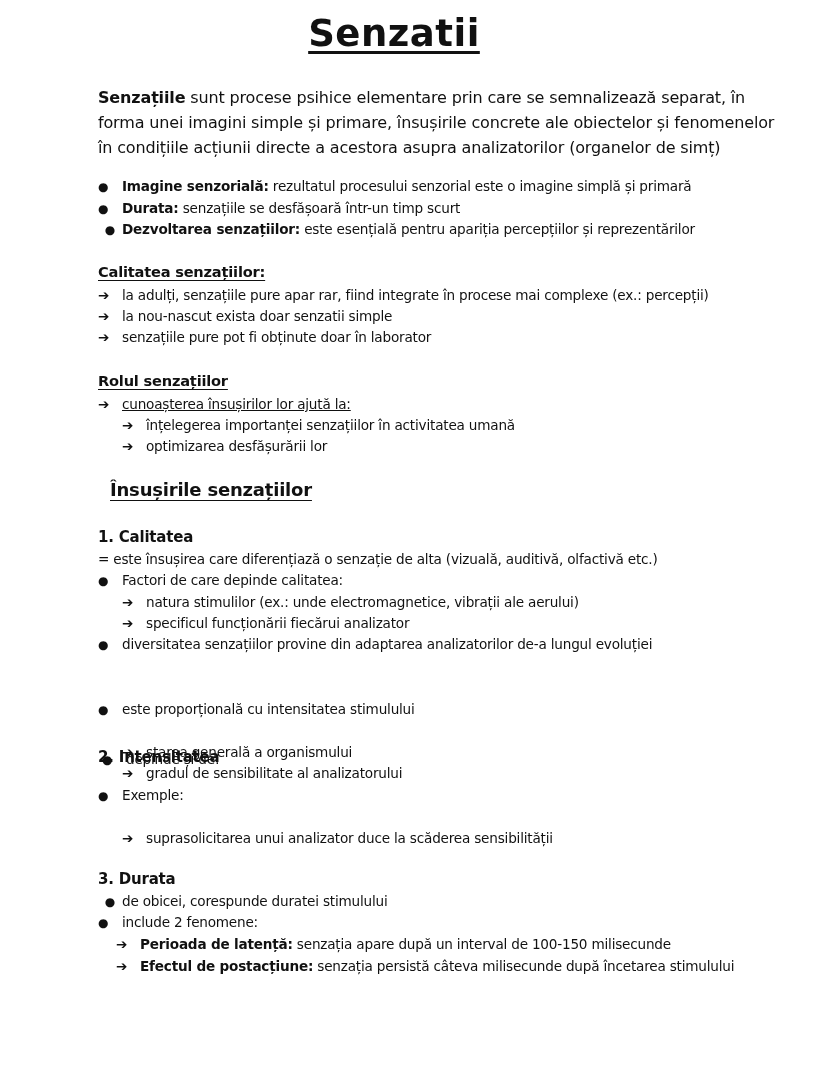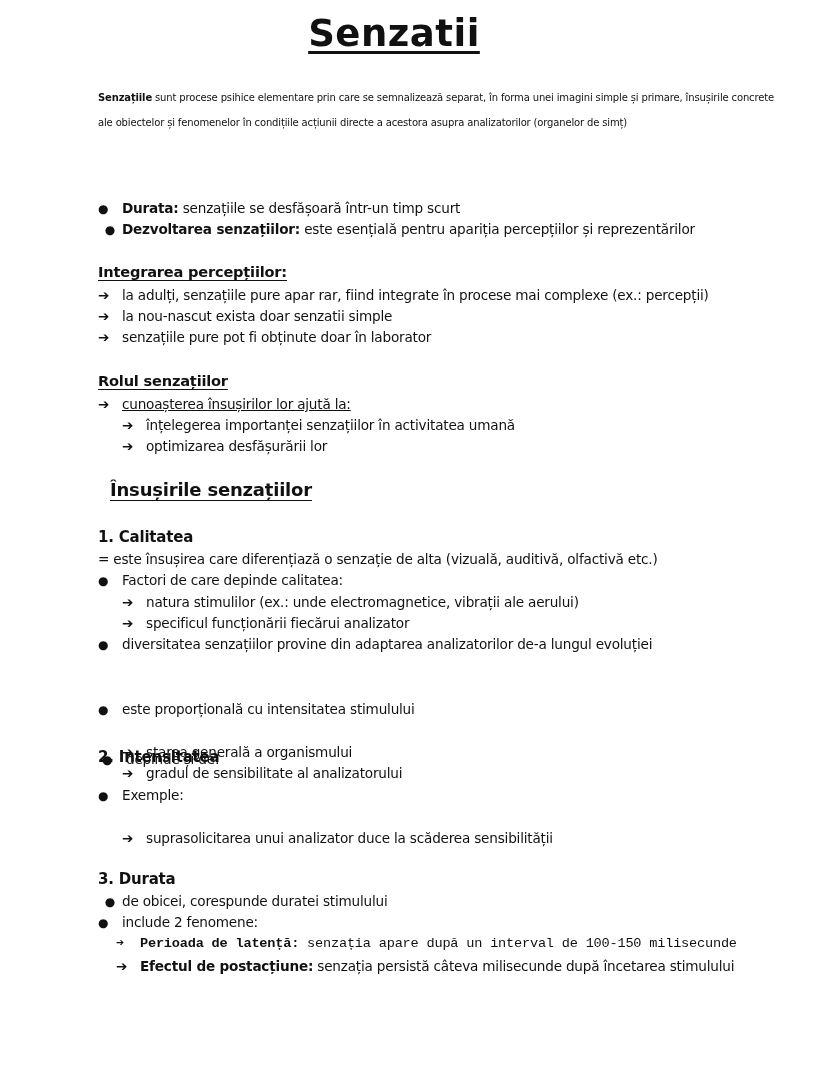--- a/index.html
+++ b/index.html
@@ -8,42 +8,43 @@
       font-family: "DejaVu Sans", sans-serif; color: #111111;
     }
     .page { position: absolute; left: 0; top: 0; width: 828px; height: 1042px; }
     .title {
       position: absolute; top: 12px; left: 0; width: 788px; text-align: center;
       font-size: 37px; font-weight: bold; text-decoration: underline;
       text-decoration-thickness: 3px; text-underline-offset: 5px; letter-spacing: 0.5px;
     }
     .intro {
       position: absolute; left: 98px; top: 85px; width: 690px;
-      font-size: 10px; line-height: 25px; letter-spacing: -0.15px;
+      font-size: 16px; line-height: 25px; letter-spacing: -0.15px;
     }
     .line { position: absolute; white-space: nowrap; font-size: 13.6px; line-height: 20px; letter-spacing: -0.2px; }
     .b { font-weight: bold; }
     .h-sub { font-size: 14.6px; font-weight: bold; text-decoration: underline; text-underline-offset: 3px; }
     .h-section { font-size: 18px; font-weight: bold; text-decoration: underline; text-underline-offset: 4px; }
     .h-num { font-size: 15px; font-weight: bold; }
     .bullet { display: inline-block; width: 24px; font-size: 12px; }
     .arrow { display: inline-block; width: 24px; font-weight: bold; }
   </style>
 </head>
 <body>
 
 <div class="page">
   <div class="title">Senzatii</div>
 
   <div class="intro"><span class="b">Senzațiile</span><span> sunt procese psihice elementare prin care se semnalizează separat, în forma unei imagini simple și primare, însușirile concrete ale obiectelor și fenomenelor în condițiile acțiunii directe a acestora asupra analizatorilor (organelor de simț)</span></div>
 
+  <div class="line" style="left:98px; top:176px;"><span class="bullet">●</span><span class="b">Imagine senzorială:</span><span> rezultatul procesului senzorial este o imagine simplă și primară</span></div>
   <div class="line" style="left:98px; top:198px;"><span class="bullet">●</span><span class="b">Durata:</span><span> senzațiile se desfășoară într-un timp scurt</span></div>
   <div class="line" style="left:98px; top:219px;text-align:center;"><span class="bullet">●</span><span class="b">Dezvoltarea senzațiilor:</span><span> este esențială pentru apariția percepțiilor și reprezentărilor</span></div>
 
-  <div class="line h-sub" style="left:98px; top:262px;">Integrarea percepțiilor:</div>
+  <div class="line h-sub" style="left:98px; top:262px;">Calitatea senzațiilor:</div>
   <div class="line" style="left:98px; top:285px;"><span class="arrow">➔</span><span>la adulți, senzațiile pure apar rar, fiind integrate în procese mai complexe (ex.: percepții)</span></div>
   <div class="line" style="left:98px; top:306px;"><span class="arrow">➔</span><span>la nou-nascut exista doar senzatii simple</span></div>
   <div class="line" style="left:98px; top:327px;"><span class="arrow">➔</span><span>senzațiile pure pot fi obținute doar în laborator</span></div>
 
   <div class="line h-sub" style="left:98px; top:371px;">Rolul senzațiilor</div>
   <div class="line" style="left:98px; top:394px;text-decoration:underline;"><span class="arrow">➔</span><span>cunoașterea însușirilor lor ajută la:</span></div>
   <div class="line" style="left:122px; top:415px;"><span class="arrow">➔</span><span>înțelegerea importanței senzațiilor în activitatea umană</span></div>
   <div class="line" style="left:122px; top:436px;"><span class="arrow">➔</span><span>optimizarea desfășurării lor</span></div>
 
   <div class="line h-section" style="left:110px; top:480px;">Însușirile senzațiilor</div>
@@ -59,15 +60,15 @@
   <div class="line" style="left:98px; top:699px;"><span class="bullet">●</span><span>este proporțională cu intensitatea stimulului</span></div>
   <div class="line" style="left:102px; top:720px;margin-top:29px;"><span class="bullet">●</span><span>depinde și de:</span></div>
   <div class="line" style="left:122px; top:742px;"><span class="arrow">➔</span><span>starea generală a organismului</span></div>
   <div class="line" style="left:122px; top:763px;"><span class="arrow">➔</span><span>gradul de sensibilitate al analizatorului</span></div>
   <div class="line" style="left:98px; top:785px;"><span class="bullet">●</span><span>Exemple:</span></div>
   <div class="line" style="left:122px; top:828px;"><span class="arrow">➔</span><span>suprasolicitarea unui analizator duce la scăderea sensibilității</span></div>
 
   <div class="line h-num" style="left:98px; top:869px;">3. Durata</div>
   <div class="line" style="left:98px; top:891px;text-align:center;"><span class="bullet">●</span><span>de obicei, corespunde duratei stimulului</span></div>
   <div class="line" style="left:98px; top:912px;"><span class="bullet">●</span><span>include 2 fenomene:</span></div>
-  <div class="line" style="left:116px; top:934px;font-family:Liberation Mono, monospace;"><span class="arrow">➔</span><span class="b">Perioada de latență:</span><span> senzația apare după un interval de 100-150 milisecunde</span></div>
+  <div class="line" style="left:116px; top:934px;"><span class="arrow">➔</span><span class="b">Perioada de latență:</span><span> senzația apare după un interval de 100-150 milisecunde</span></div>
   <div class="line" style="left:116px; top:956px;"><span class="arrow">➔</span><span class="b">Efectul de postacțiune:</span><span> senzația persistă câteva milisecunde după încetarea stimulului</span></div>
 </div>
 
 </body></html>

